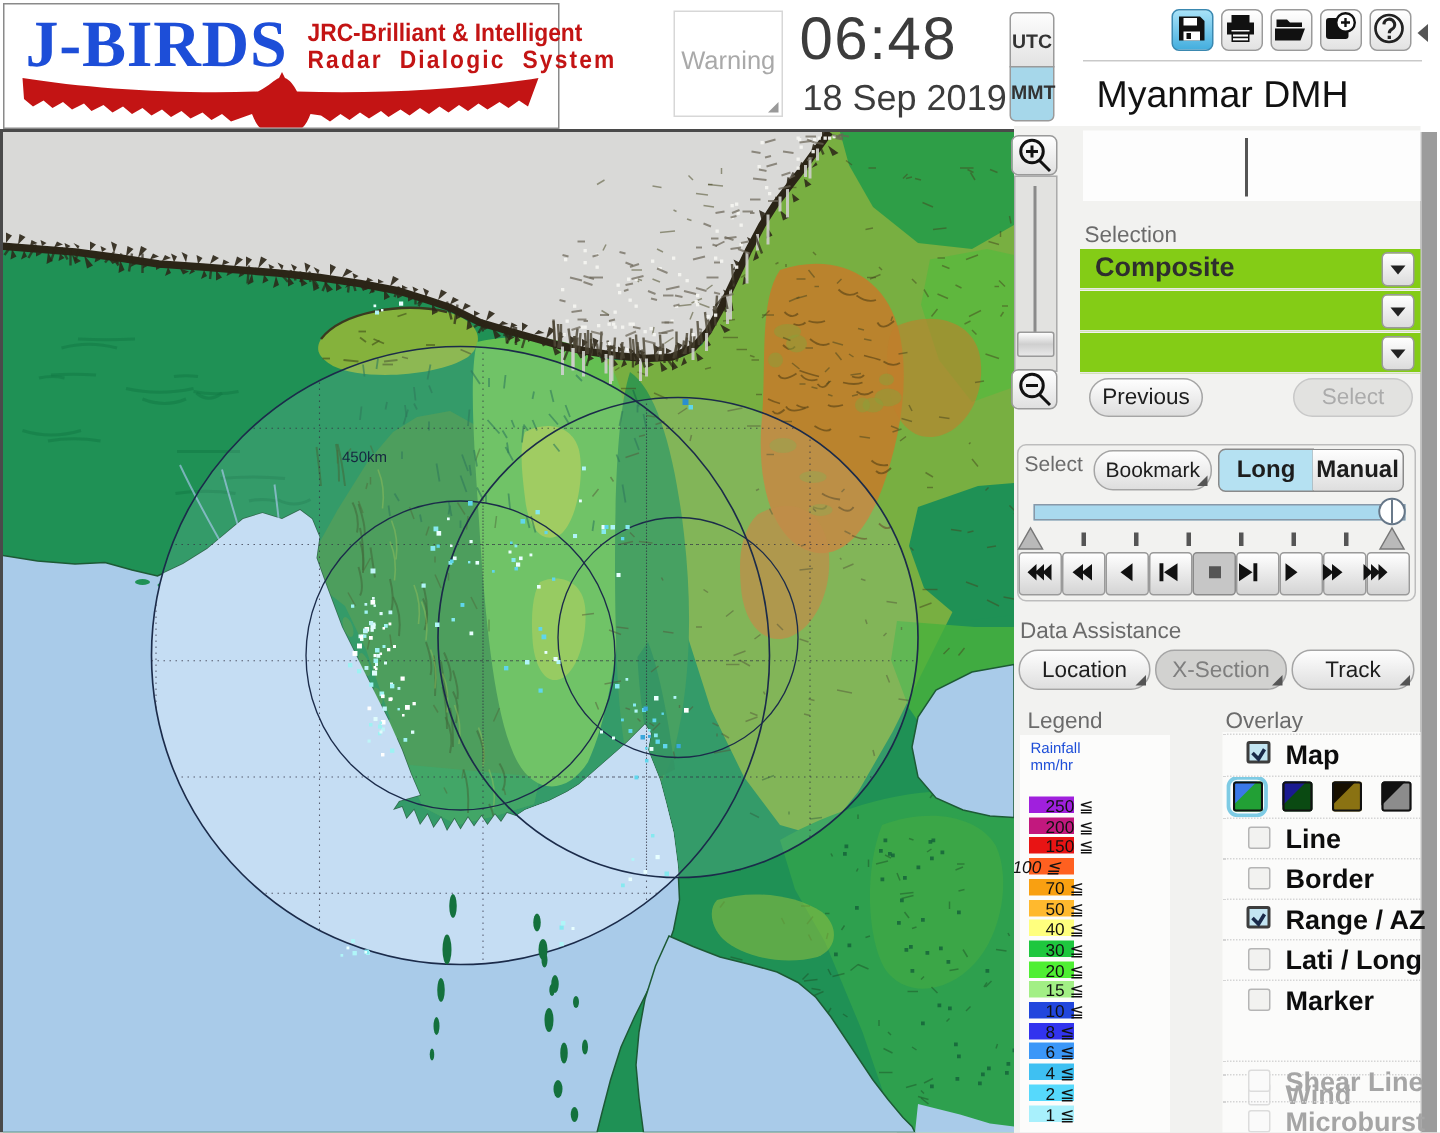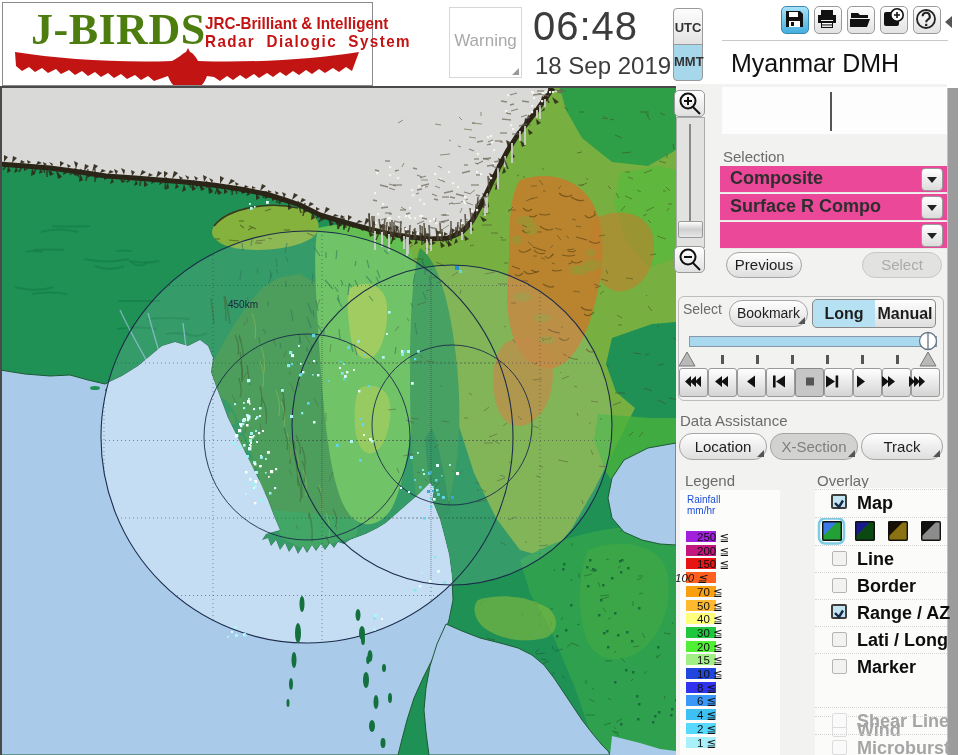--- a/index.html
+++ b/index.html
@@ -1,22 +1,22 @@
 <!DOCTYPE html>
 <html><head>
 <meta charset="utf-8">
 <style>
   html,body{margin:0;padding:0;}
   body{width:960px;height:755px;position:relative;overflow:hidden;
        font-family:"Liberation Sans",sans-serif;background:#fff;}
   .abs{position:absolute;}
   
   #logo{left:2px;top:2px;width:369px;height:82px;border:1px solid #8a8a8a;background:#fff;}
-  #jbirds{left:28px;top:1px;font-family:"Liberation Serif",serif;font-weight:bold;
-          font-size:44px;color:#4d7c0f;letter-spacing:0.5px;}
+  #jbirds{left:14px;top:1px;font-family:"Liberation Serif",serif;font-weight:bold;
+          font-size:44px;color:#1d4ed8;letter-spacing:0.5px;}
   .redline{color:#c31414;font-weight:bold;font-size:16px;white-space:nowrap;transform:scale(0.95,1.05);transform-origin:0 0;}
   #warn{left:449px;top:7px;width:71px;height:69px;background:#fff;border:1px solid #d7d7d7;
         color:#a9a9a9;font-size:17px;text-align:center;line-height:66px;}
   #clock{left:533px;top:4px;font-size:40px;color:#3c3c3c;letter-spacing:1px;}
   #date{left:535px;top:52px;font-size:24px;color:#3c3c3c;white-space:nowrap;}
   .tzbtn{left:673px;width:28px;height:35px;border:1px solid #9a9a9a;text-align:center;
          font-size:13px;font-weight:bold;color:#333;}
   #utc{top:8px;background:linear-gradient(#fdfdfd,#e3e3e3);border-radius:4px 4px 0 0;line-height:37px;}
   #mmt{top:44px;background:#a6d7ea;border-radius:0 0 4px 4px;line-height:33px;}
   .icobtn{top:6px;width:26px;height:26px;border:1px solid #9a9a9a;border-radius:5px;
@@ -25,21 +25,21 @@
   #mdmh{left:722px;top:44px;width:225px;height:38px;background:#fff;font-size:25px;color:#111;}
   #mdmh span{position:absolute;left:9px;top:5px;}
   #coltri{left:945px;top:16px;width:0;height:0;border-top:6px solid transparent;
           border-bottom:6px solid transparent;border-right:7px solid #555;}
   
   #panel{left:676px;top:84px;width:271px;height:671px;background:#f2f2f0;}
   #scrollbar{left:947px;top:88px;width:10px;height:667px;background:#9c9c9c;border-left:1px solid #c0c0c0;}
   .glabel{color:#6b6b6b;font-size:15px;}
   #inputbox{left:722px;top:87px;width:225px;height:47px;background:#fdfdfd;}
   #cursor{left:830px;top:92px;width:2px;height:39px;background:#555;}
-  .selrow{left:720px;width:227px;height:26px;background:#ec4899;border-bottom:1px solid #e8e8e6;}
+  .selrow{left:720px;width:227px;height:26px;background:#84cc16;border-bottom:1px solid #e8e8e6;}
   .seltext{position:absolute;left:10px;top:2px;font-size:18px;color:#2e2e2e;font-weight:bold;}
   .ddbtn{position:absolute;right:4px;top:2px;width:20px;height:21px;border:1px solid #9a9a9a;
          border-radius:4px;background:linear-gradient(#fff,#dcdcdc);}
   .ddbtn i{position:absolute;left:5px;top:8px;width:0;height:0;border-left:5px solid transparent;
            border-right:5px solid transparent;border-top:6px solid #222;}
   .pbtn{height:24px;border:1px solid #a5a5a5;border-radius:13px;font-size:15px;color:#1d1d1d;
         background:linear-gradient(#fefefe,#dedede);text-align:center;line-height:24px;}
   .cornertri{position:absolute;right:2px;bottom:2px;width:0;height:0;
              border-left:7px solid transparent;border-bottom:7px solid #555;}
   #replaybox{left:678px;top:296px;width:264px;height:103px;border:1px solid #bdbdbd;border-radius:6px;}
@@ -122,21 +122,20 @@
  <div id="inputbox" class="abs"></div>
  <div id="cursor" class="abs"></div>
  <div class="abs glabel" style="left:723px;top:148px;">Selection</div>
  <div class="abs selrow" style="top:166px;">
     <span class="seltext">Composite</span>
     <span class="ddbtn">
       <i></i>
     </span>
   </div>
  <div class="abs selrow" style="top:194px;">
-    <span class="seltext">Surface R Compo</span>
     <span class="ddbtn">
       <i></i>
     </span>
   </div>
  <div class="abs selrow" style="top:222px;">
     <span class="ddbtn">
       <i></i>
     </span>
   </div>
  <div class="abs pbtn" style="left:726px;top:252px;width:74px;">Previous</div>

